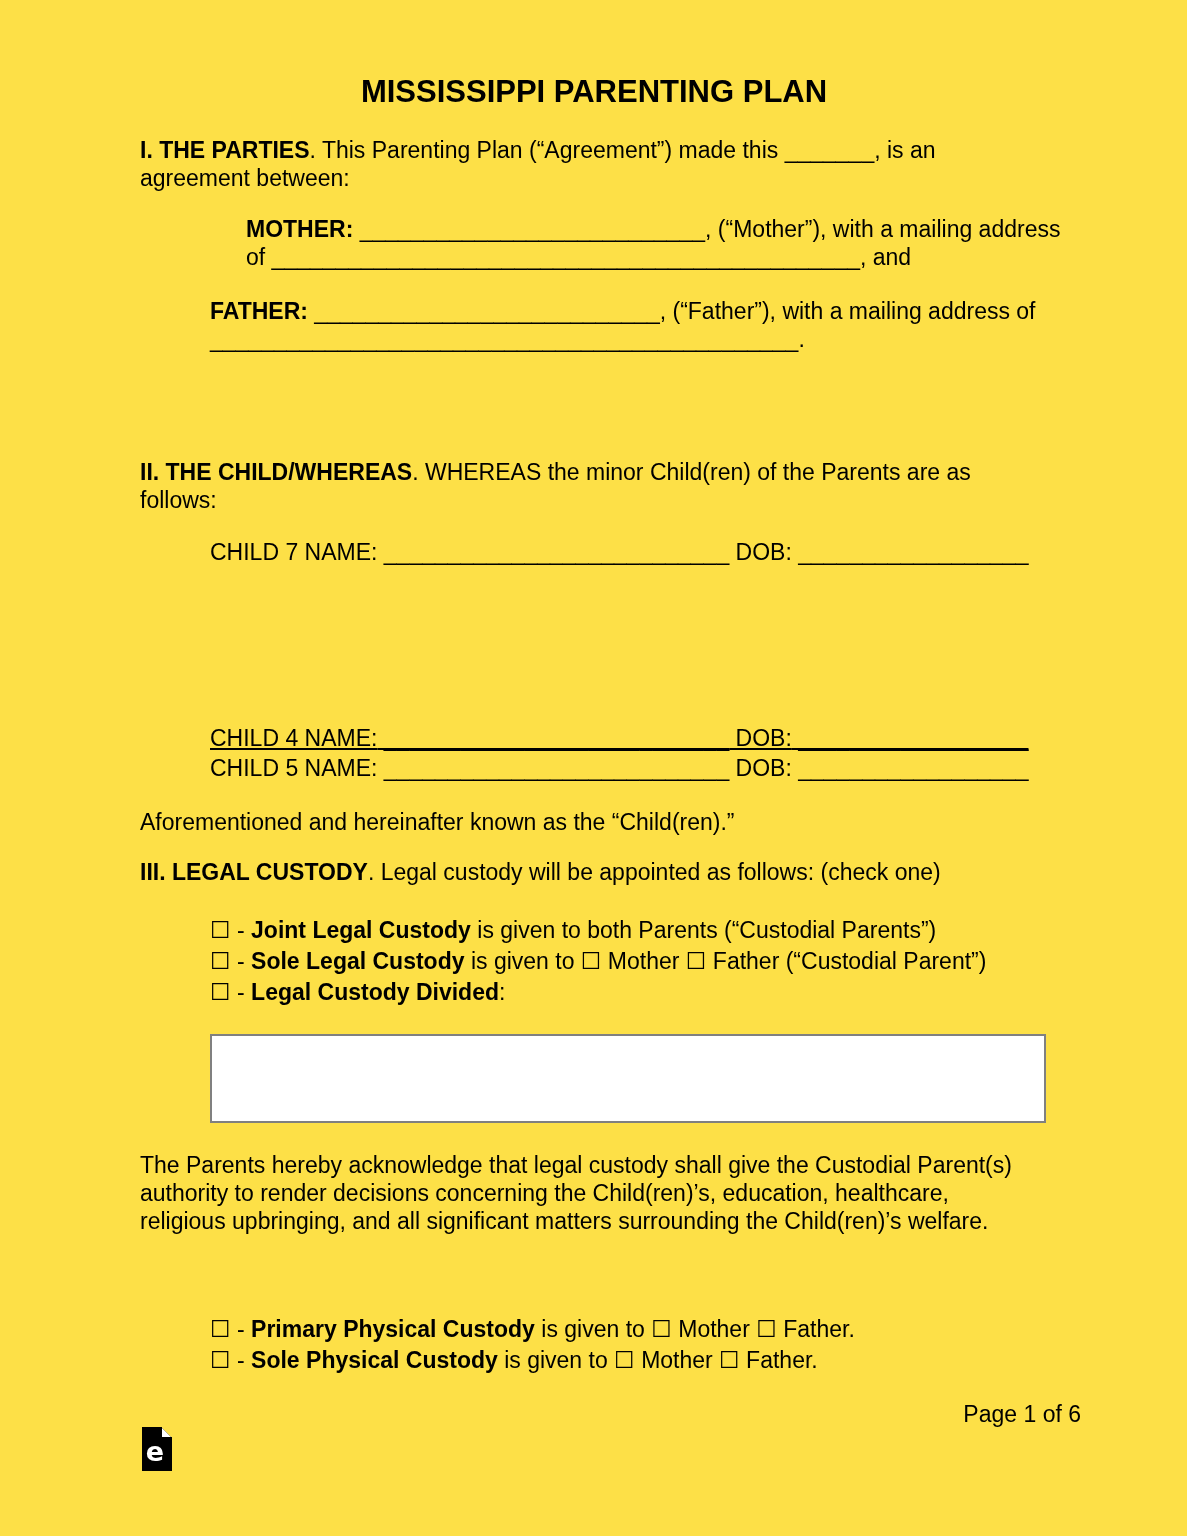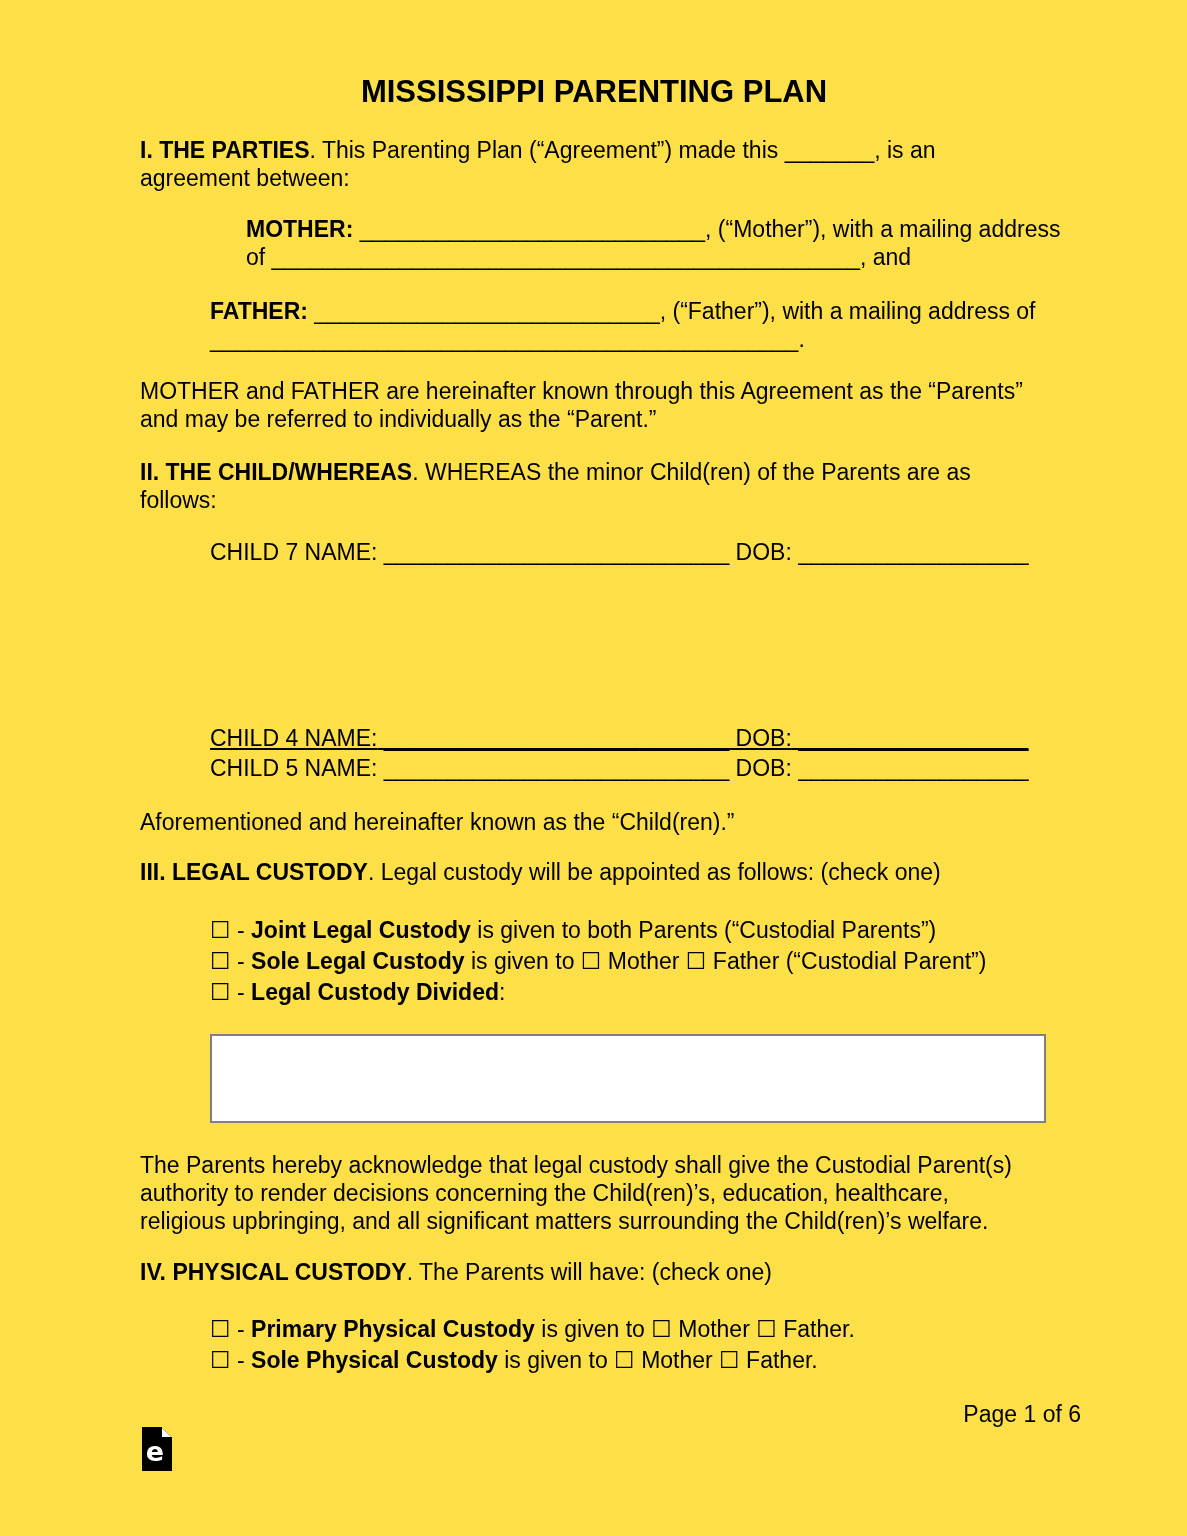--- a/index.html
+++ b/index.html
@@ -67,24 +67,20 @@
   <div class="abs indent" style="top:215px;margin-left:36px;">
     <div class="row"><b>MOTHER:</b><span> ___________________________</span><span>, (“Mother”), with a mailing address</span></div>
     <div class="row"><span>of </span><span>______________________________________________</span><span>, and</span></div>
   </div>
 
   <div class="abs indent" style="top:297px;">
     <div class="row"><b>FATHER:</b><span> ___________________________</span><span>, (“Father”), with a mailing address of</span></div>
     <div class="row"><span>______________________________________________</span><span>.</span></div>
   </div>
 
-  <div class="abs" style="top:377px;">
-    <div>MOTHER and FATHER are hereinafter known through this Agreement as the “Parents”</div>
-    <div>and may be referred to individually as the “Parent.”</div>
-  </div>
 
   <div class="abs" style="top:458px;">
     <div><b>II. THE CHILD/WHEREAS</b><span>. WHEREAS the minor Child(ren) of the Parents are as</span></div>
     <div>follows:</div>
   </div>
 
   <div class="abs indent row" style="top:538px;"><span>CHILD 7 NAME:</span><span> ___________________________</span><span> DOB:</span><span> __________________</span></div>
 
 
 
@@ -103,21 +99,20 @@
   </div>
 
   <div class="writebox"></div>
 
   <div class="abs" style="top:1151px;">
     <div>The Parents hereby acknowledge that legal custody shall give the Custodial Parent(s)</div>
     <div>authority to render decisions concerning the Child(ren)’s, education, healthcare,</div>
     <div>religious upbringing, and all significant matters surrounding the Child(ren)’s welfare.</div>
   </div>
 
-  <div class="abs" style="top:1258px;"><b>IV. PHYSICAL CUSTODY</b><span>. The Parents will have: (check one)</span></div>
 
   <div class="abs indent optlist" style="top:1314px;">
     <div class="opt"><span>☐</span><span> - </span><b>Primary Physical Custody</b><span> is given to ☐ Mother ☐ Father.</span></div>
     <div class="opt"><span>☐</span><span> - </span><b>Sole Physical Custody</b><span> is given to ☐ Mother ☐ Father.</span></div>
   </div>
 
   <div class="footer">Page 1 of 6</div>
 
   <div class="logo">
     <svg width="30" height="44" viewBox="0 0 30 44" xmlns="http://www.w3.org/2000/svg">

